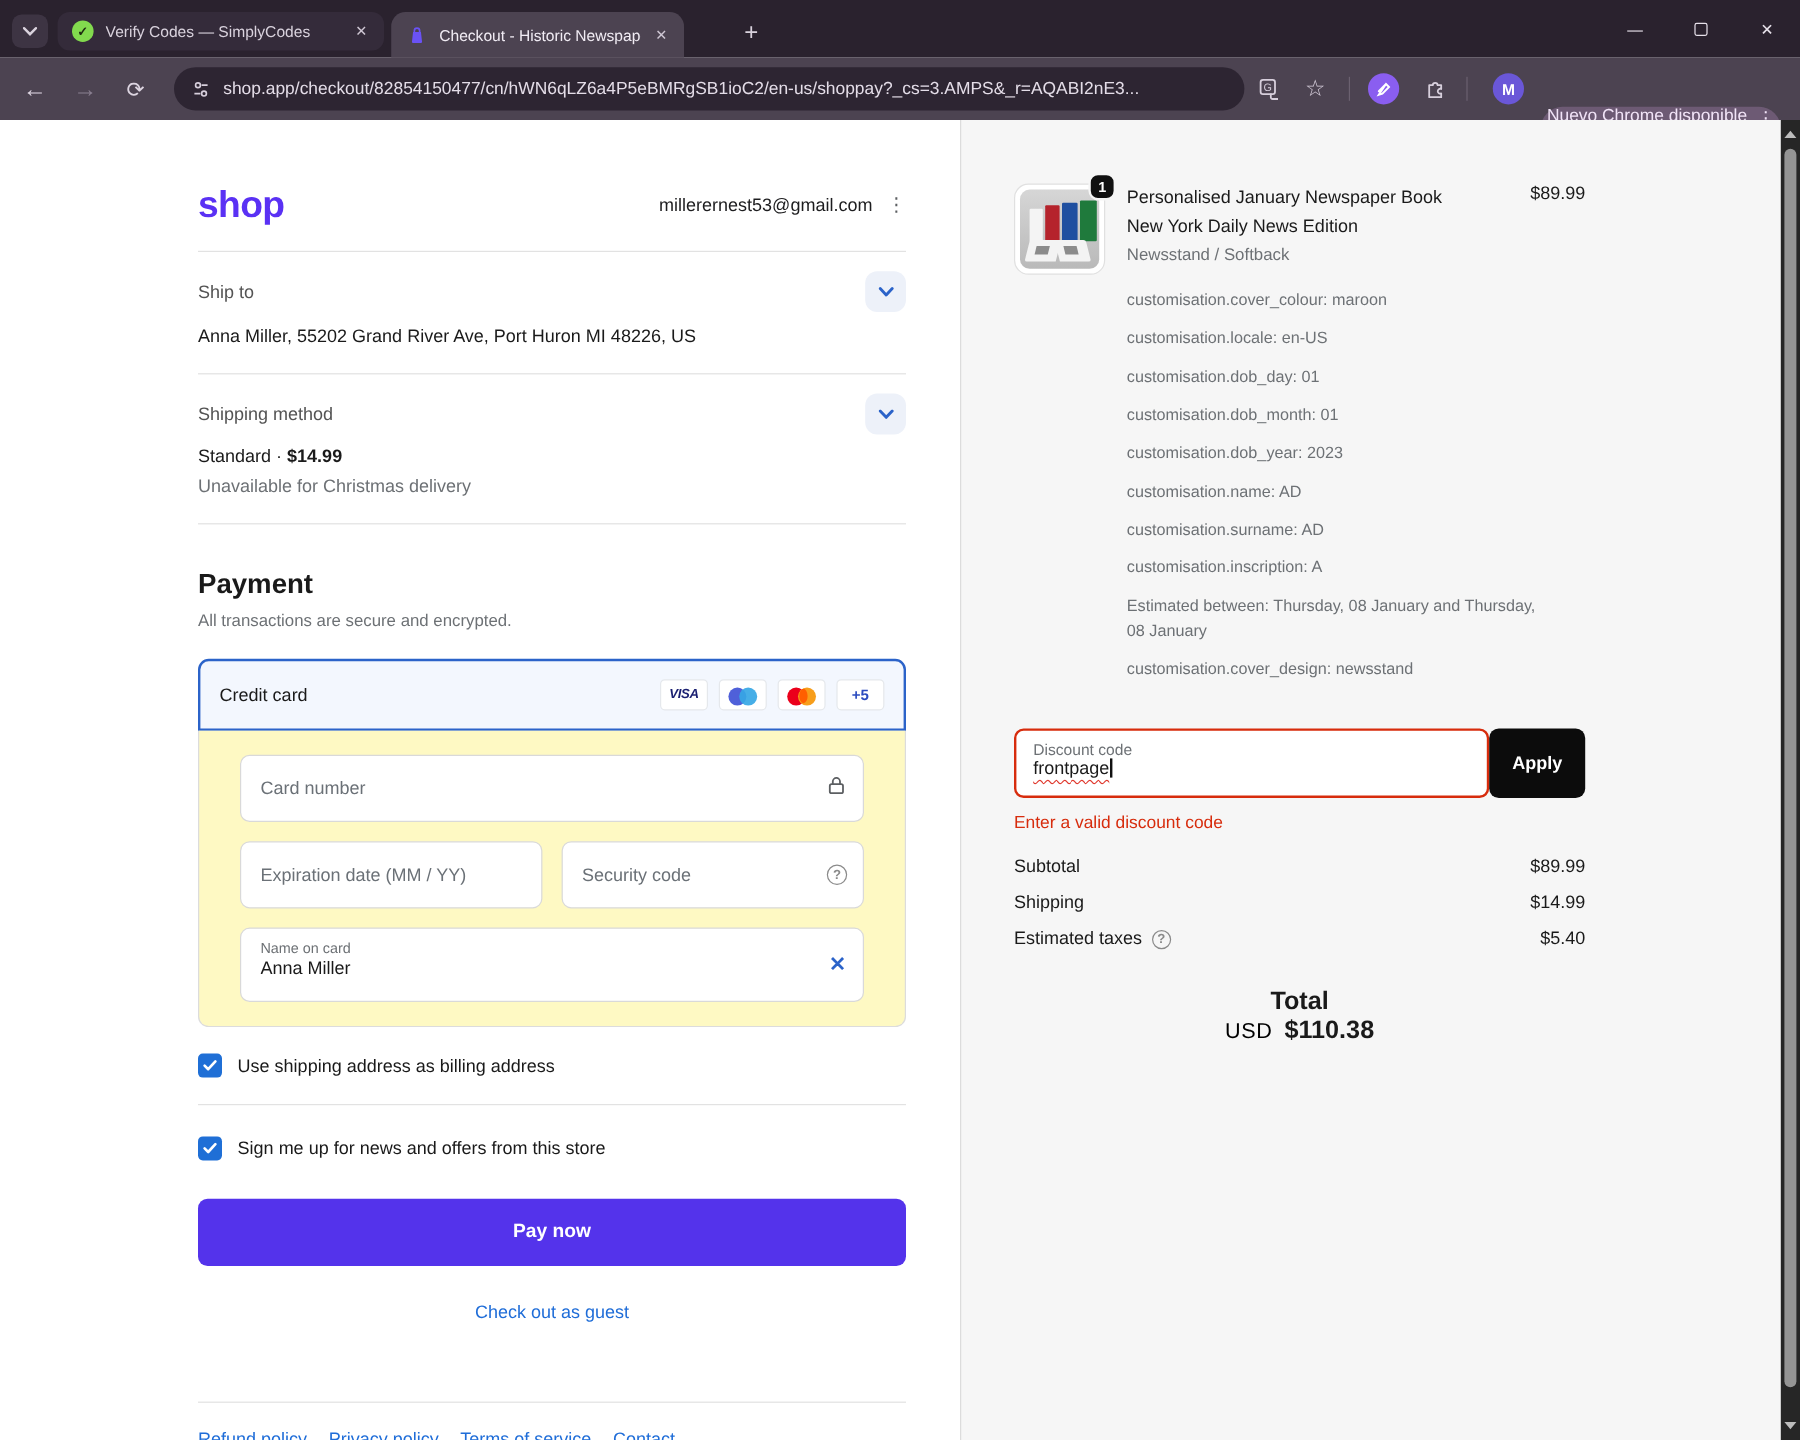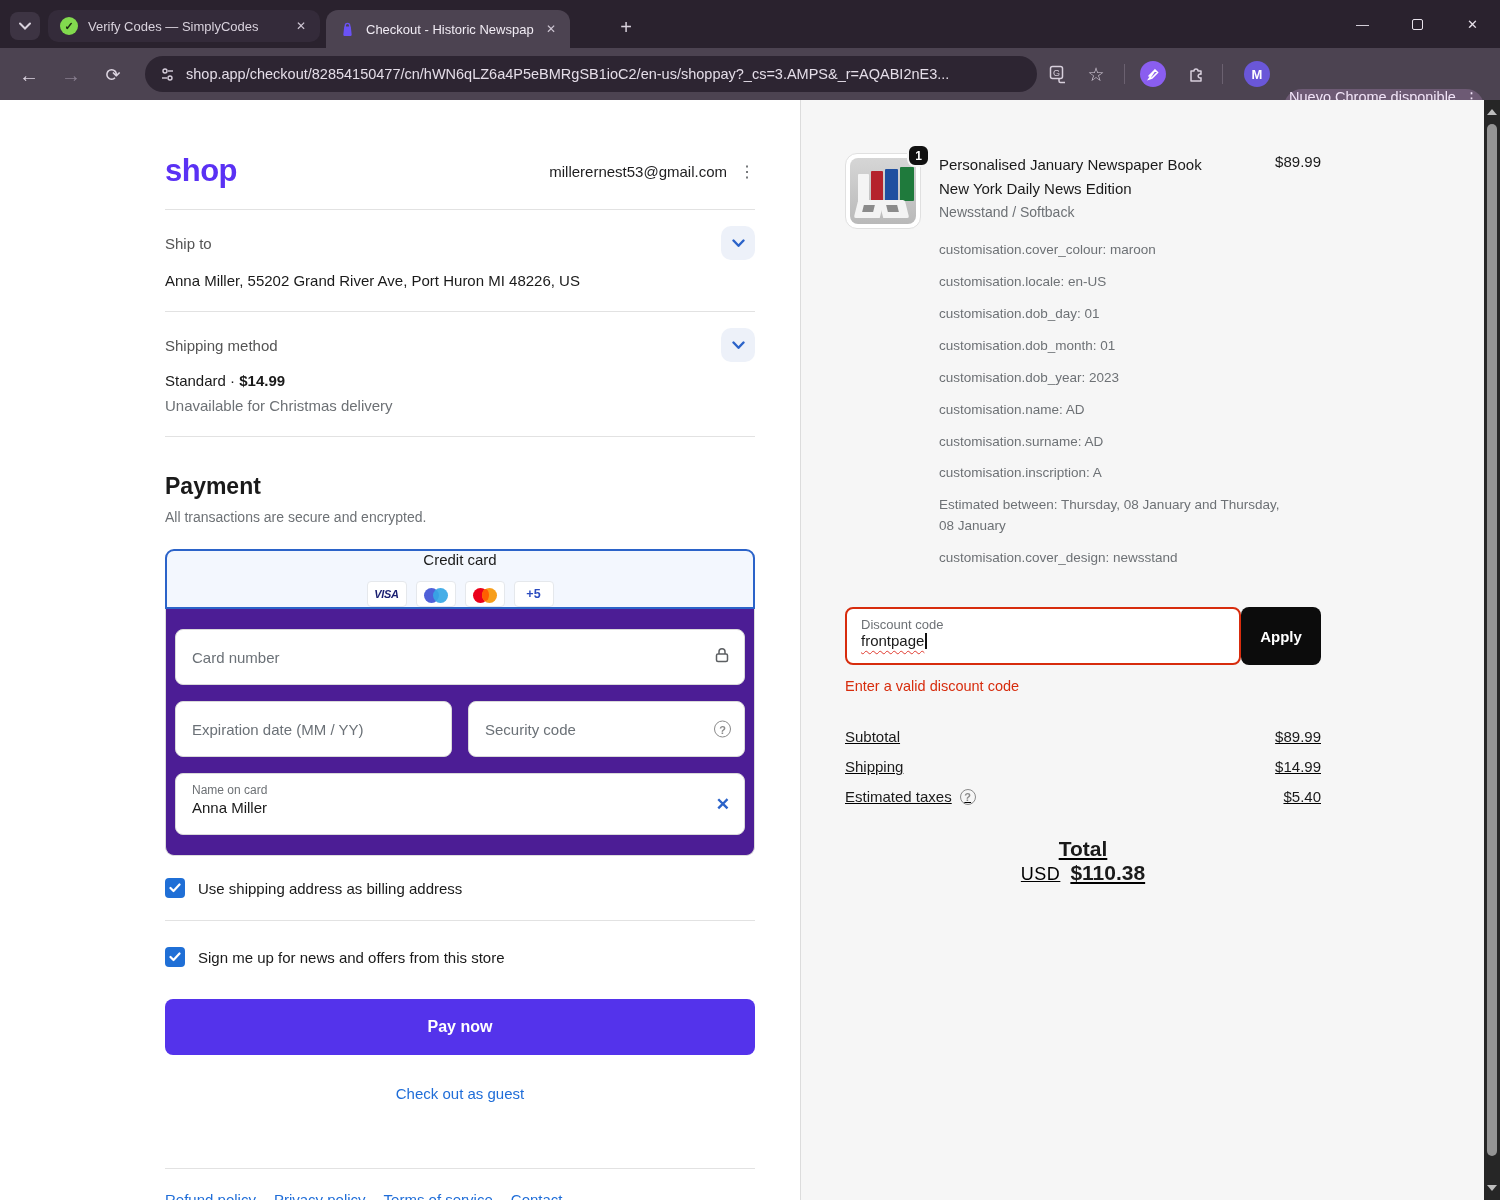--- a/index.html
+++ b/index.html
@@ -72,38 +72,38 @@
   .addr { font-size:15px; color:#1a1a1a; margin-top:12px; }
   .ship-line { font-size:15px; color:#1a1a1a; margin-top:10px; }
   .ship-line b { font-weight:bold; }
   .ship-note { font-size:15px; color:#6d7175; margin-top:8px; }
 
   .pay-title { font-size:23px; font-weight:bold; color:#1a1a1a; margin-top:36px; }
   .pay-sub { font-size:14px; color:#6d7175; margin-top:9px; }
 
   .cc-header { margin-top:24px; height:60px; background:#f3f7fe; border:2px solid #2b63c9;
     border-radius:9px 9px 0 0; display:flex; align-items:center; justify-content:space-between;
-    padding:0 16px;flex-direction:column; }
+    padding:12px 16px; }
   .cc-label { font-size:15px; color:#1a1a1a; }
   .badges { display:flex; gap:9px; align-items:center; }
   .badge { width:40px; height:26px; background:#fff; border:1px solid #e5e8ec; border-radius:4px;
     display:flex; align-items:center; justify-content:center; position:relative; overflow:hidden; }
   .visa-txt { color:#1a1f71; font-size:11px; font-weight:800; font-style:italic; letter-spacing:-0.3px; }
   .circ { position:absolute; width:15px; height:15px; border-radius:50%; top:5.5px; }
   .maestro .c1 { left:7px; background:#4052d6; }
   .maestro .c2 { right:7px; background:#36a7e5; }
   .maestro .lens { position:absolute; left:16.5px; top:7px; width:7px; height:12px; border-radius:50%; background:#e3243b; z-index:-1; }
   .maestro .c1,.maestro .c2 { opacity:0.92; }
   .mc .c1 { left:7px; background:#eb001b; }
   .mc .c2 { right:7px; background:#f79e1b; }
   .mc .lens { position:absolute; left:16.5px; top:7px; width:7px; height:12px; border-radius:50%; background:#ff5f00; }
   .plus5 { color:#2b4bbf; font-size:12.5px; font-weight:bold; }
 
-  .cc-body { background:#4c1d95; border:1px solid #dcdcdc; border-top:none;
-    border-radius:0 0 9px 9px; padding:20px 9px; }
+  .cc-body { background:#fef9c3; border:1px solid #dcdcdc; border-top:none;
+    border-radius:0 0 9px 9px; padding:20px 34px; }
   .field { width:100%; height:56px; background:#fff; border:1px solid #d9d9d9; border-radius:8px;
     padding:0 46px 0 16px; font-size:15px; color:#1a1a1a; font-family:"Liberation Sans",sans-serif; }
   .field::placeholder { color:#6b7177; opacity:1; }
   .fwrap { position:relative; flex:1; }
   .f-ico { position:absolute; right:14px; top:50%; transform:translateY(-50%); color:#5c5f62; }
   .row2 { display:flex; gap:16px; margin-top:16px; }
   .q-circle { width:17px; height:17px; border-radius:50%; border:1.6px solid #8a8a8a; color:#8a8a8a;
     font-size:11px; font-weight:bold; display:flex; align-items:center; justify-content:center; }
   .name-box { margin-top:16px; background:#fff; border:1px solid #d9d9d9; border-radius:8px;
     height:62px; padding:9px 46px 0 16px; position:relative; }
@@ -149,21 +149,21 @@
   .discount-row { display:flex; margin-top:38px; }
   .discount-box { flex:1; height:58px; background:#fff; border:2px solid #d72c0d; border-radius:8px;
     padding:8px 14px 0; }
   .code-val { font-size:15px; color:#1a1a1a; text-decoration:underline wavy #e03a2f 1px;
     text-underline-offset:4px; }
   .caret { display:inline-block; width:1.5px; height:16px; background:#111; vertical-align:-3px; margin-left:1px; }
   .apply-btn { width:80px; height:58px; background:#0c0c0c; color:#fff; border:none; border-radius:8px;
     font-size:15px; font-weight:bold; cursor:pointer; font-family:"Liberation Sans",sans-serif; }
   .disc-error { color:#d72c0d; font-size:14.5px; margin-top:13px; }
 
-  .totals { margin-top:34px;text-decoration:underline; }
+  .totals { margin-top:20px; }
   .t-row { display:flex; justify-content:space-between; align-items:center; margin-top:13px; }
   .t-label { font-size:15px; color:#1a1a1a; display:flex; align-items:center; gap:8px; }
   .t-val { font-size:15px; color:#1a1a1a; }
   .total-row { margin-top:32px;flex-direction:column; }
   .total-label { font-size:21px; font-weight:bold; color:#1a1a1a; }
   .total-right { display:flex; align-items:baseline; gap:10px; }
   .currency { font-size:18px; color:#000000; letter-spacing:0.5px; }
   .total-val { font-size:21px; font-weight:bold; color:#1a1a1a; }
 
   

